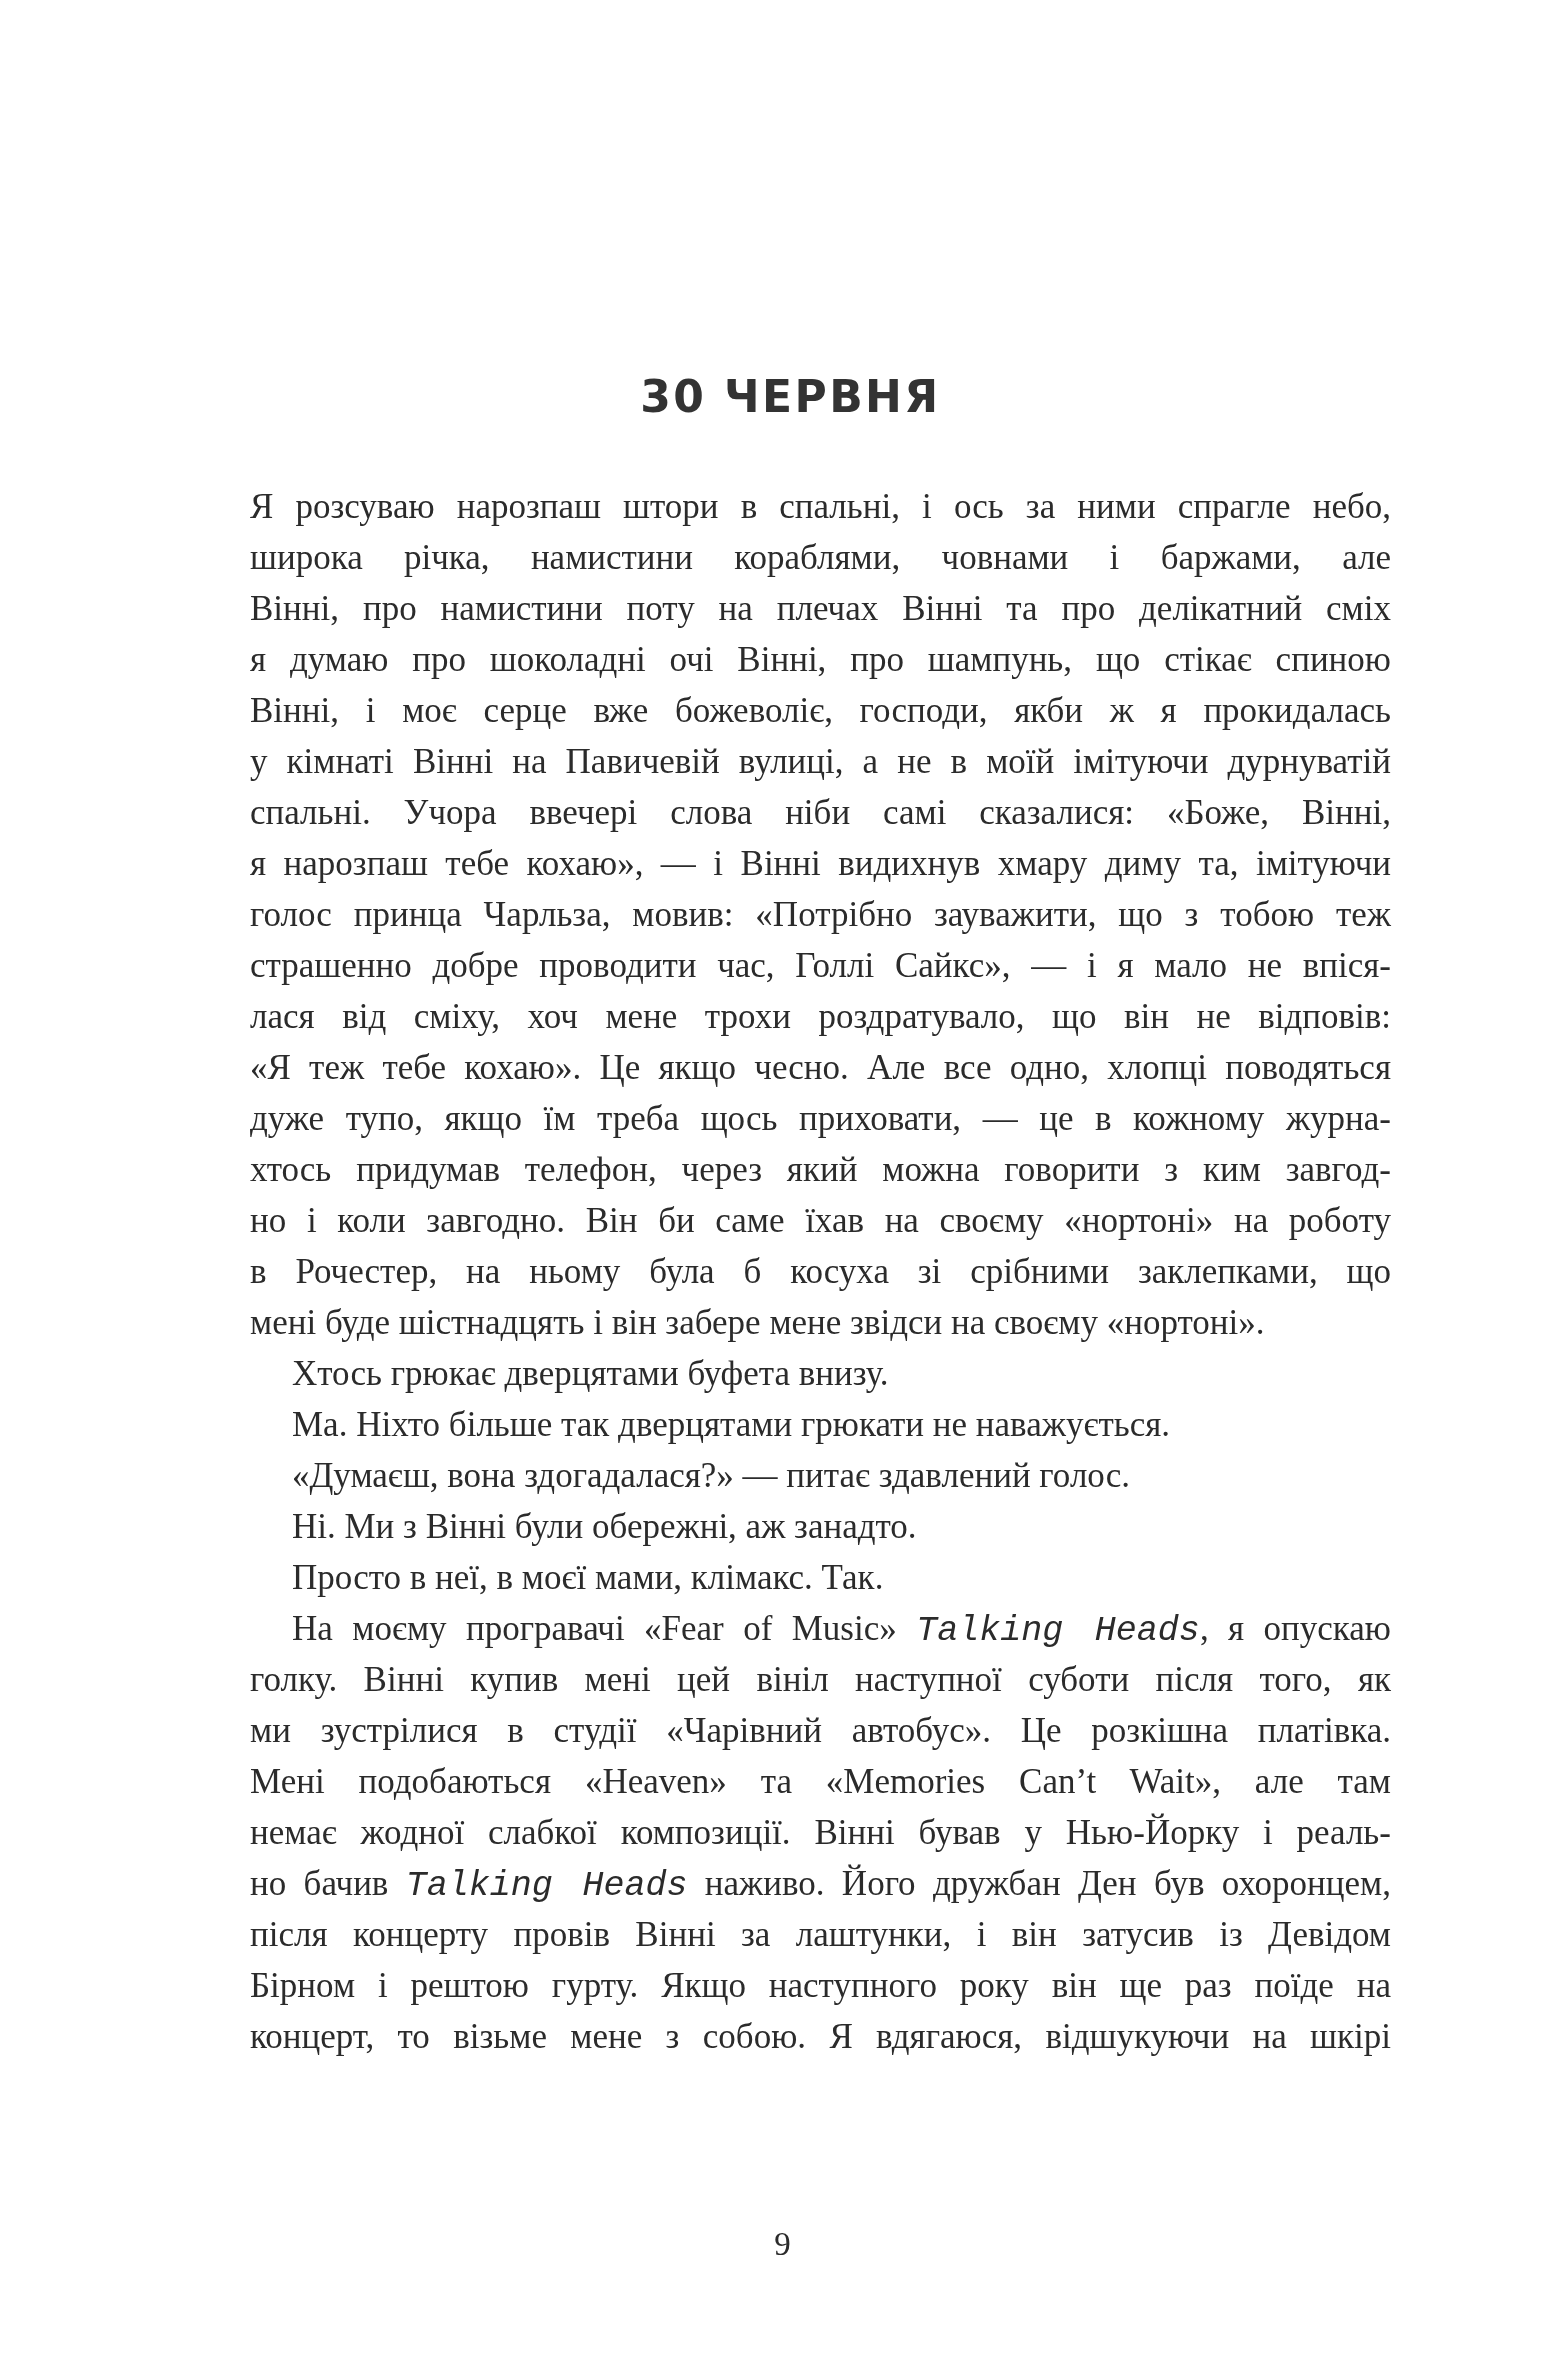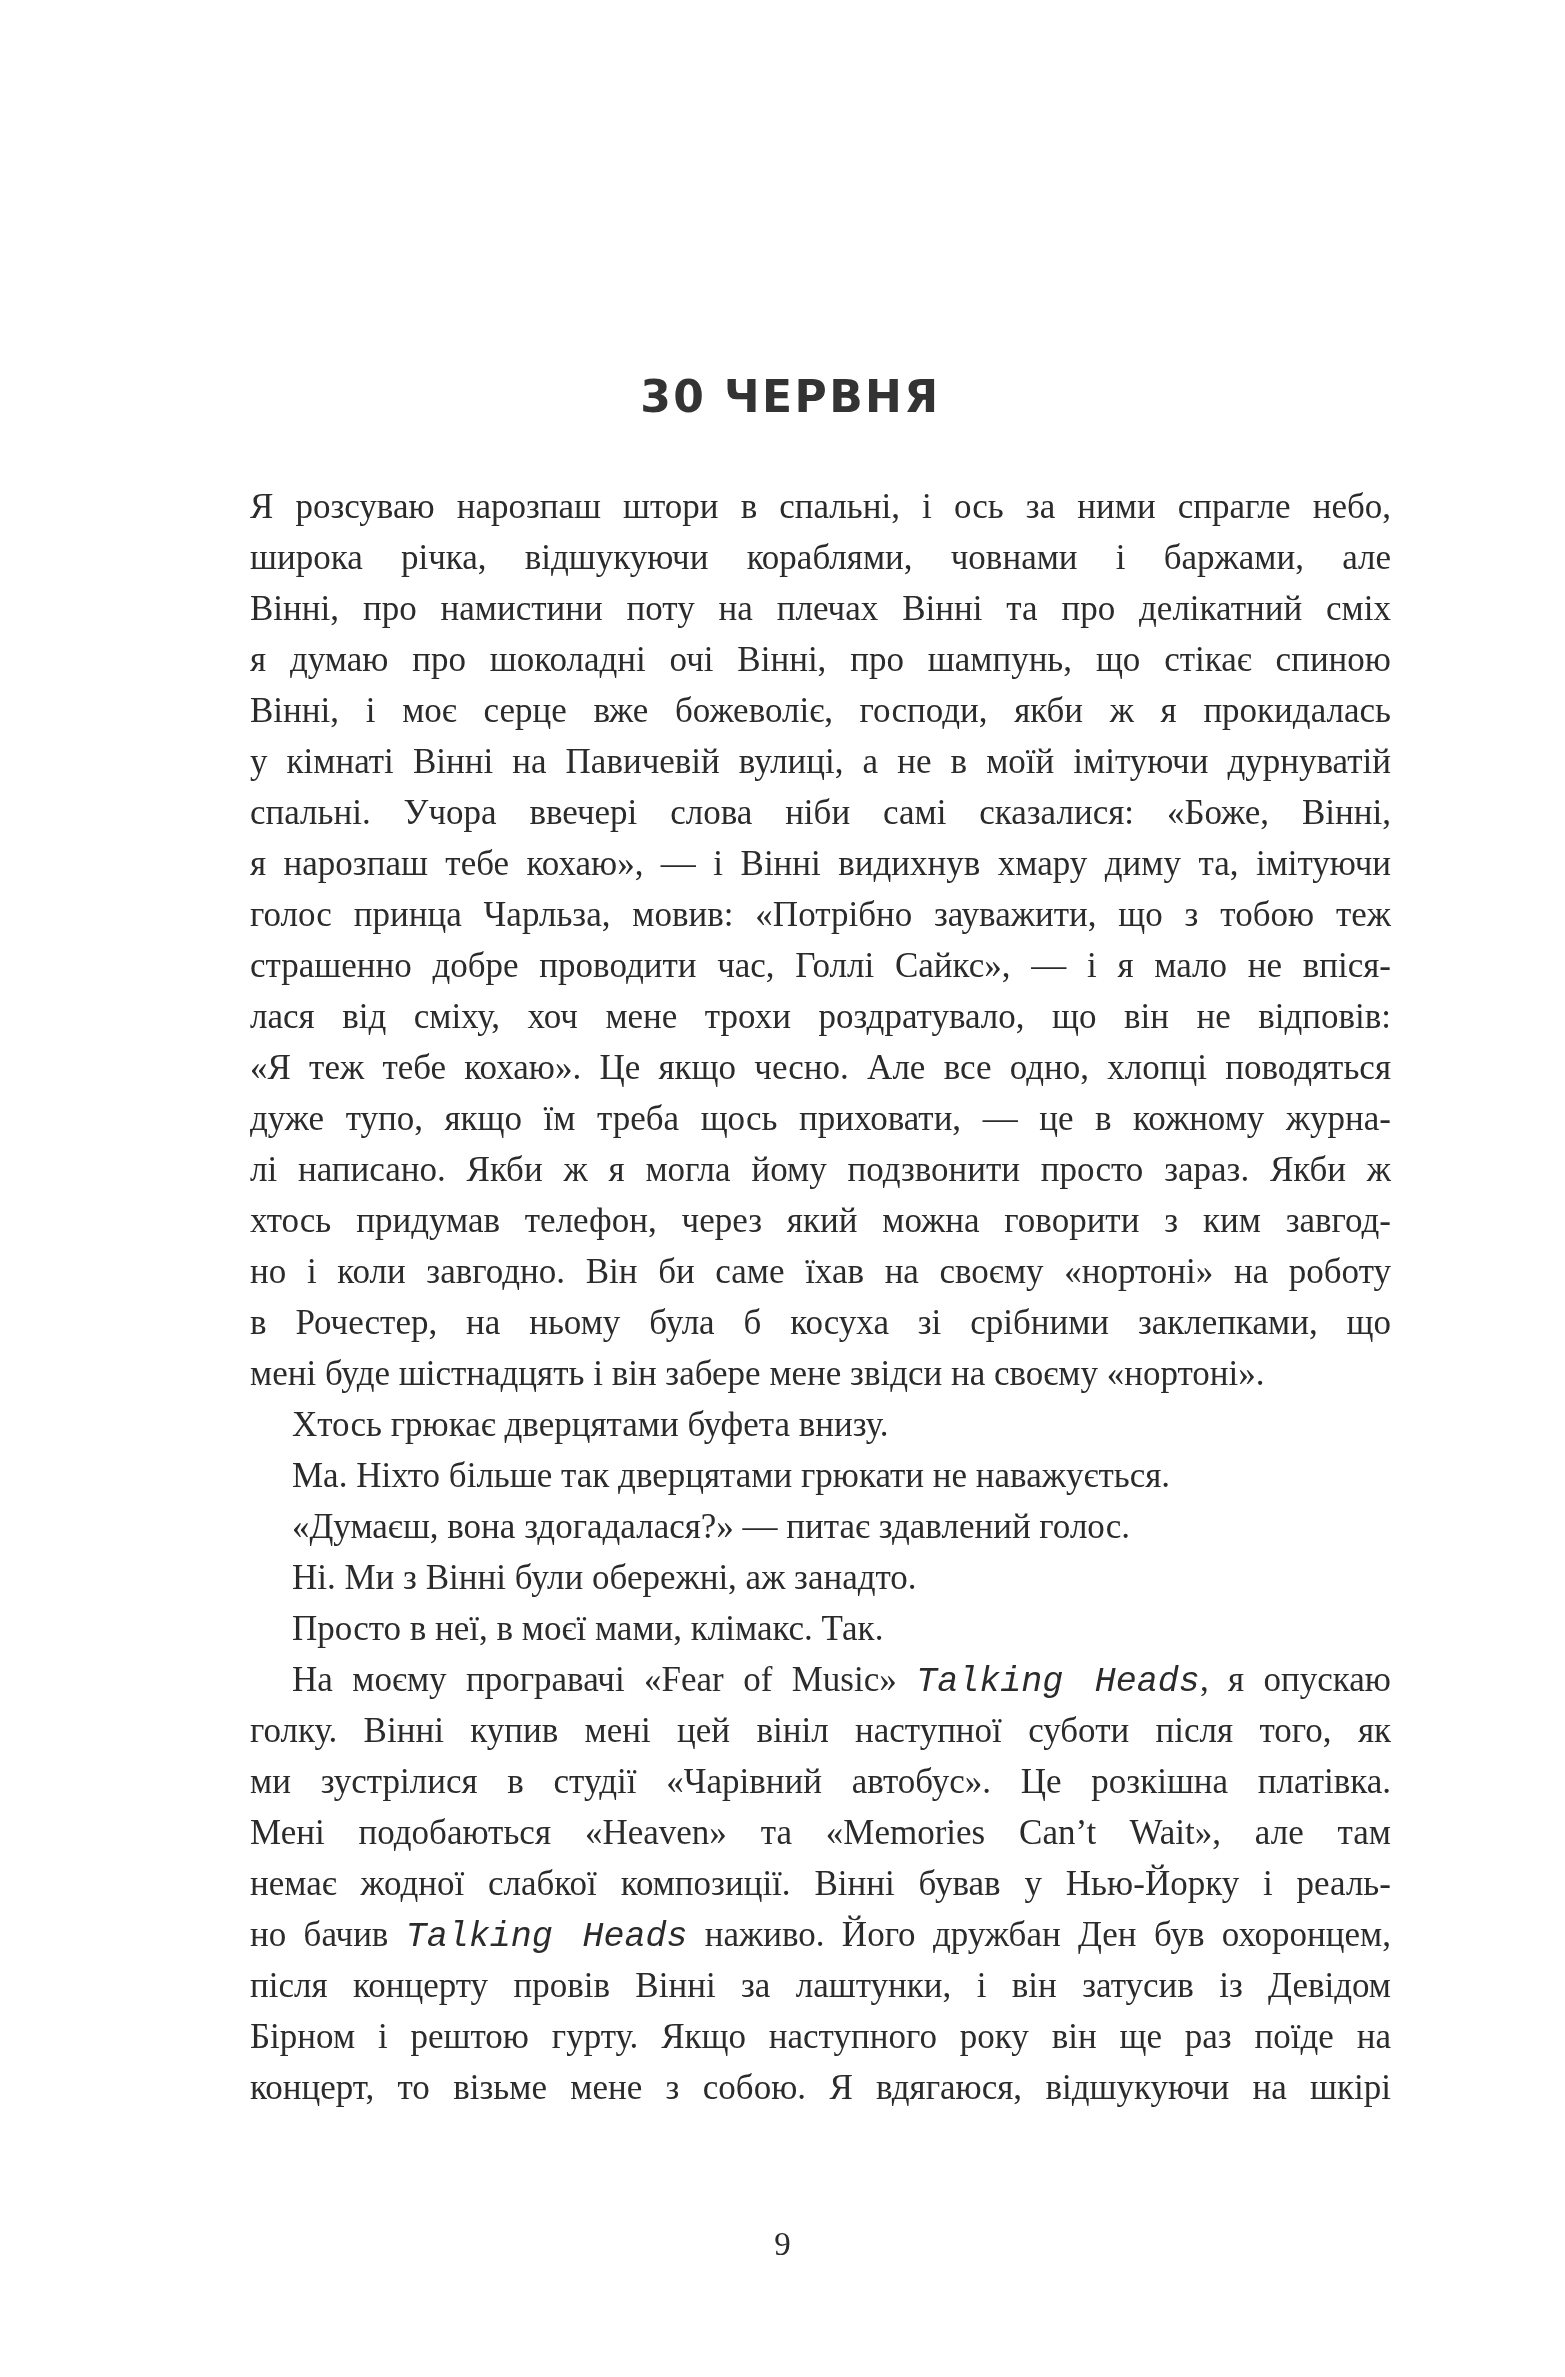--- a/index.html
+++ b/index.html
@@ -74,33 +74,32 @@
   </style>
 </head>
 <body>
 
 <div class="page">
   <h1 class="chapter-title">30 ЧЕРВНЯ</h1>
 
   <div class="body-text" id="body-text">
       <div>
         <span class="line">Я розсуваю нарозпаш штори в спальні, і ось за ними спрагле небо,</span>
-        <span class="line">широка річка, відшукуючи кораблями, човнами і баржами, але</span>
+        <span class="line">широка річка, намистини кораблями, човнами і баржами, але</span>
         <span class="line">Вінні, про намистини поту на плечах Вінні та про делікатний сміх</span>
         <span class="line">я думаю про шоколадні очі Вінні, про шампунь, що стікає спиною</span>
         <span class="line">Вінні, і моє серце вже божеволіє, господи, якби ж я прокидалась</span>
         <span class="line">у кімнаті Вінні на Павичевій вулиці, а не в моїй імітуючи дурнуватій</span>
         <span class="line">спальні. Учора ввечері слова ніби самі сказалися: «Боже, Вінні,</span>
         <span class="line">я нарозпаш тебе кохаю», — і Вінні видихнув хмару диму та, імітуючи</span>
         <span class="line">голос принца Чарльза, мовив: «Потрібно зауважити, що з тобою теж</span>
         <span class="line">страшенно добре проводити час, Голлі Сайкс», — і я мало не впіся-</span>
         <span class="line">лася від сміху, хоч мене трохи роздратувало, що він не відповів:</span>
         <span class="line">«Я теж тебе кохаю». Це якщо чесно. Але все одно, хлопці поводяться</span>
         <span class="line">дуже тупо, якщо їм треба щось приховати, — це в кожному журна-</span>
-        <span class="line">лі написано. Якби ж я могла йому подзвонити просто зараз. Якби ж</span>
         <span class="line">хтось придумав телефон, через який можна говорити з ким завгод-</span>
         <span class="line">но і коли завгодно. Він би саме їхав на своєму «нортоні» на роботу</span>
         <span class="line">в Рочестер, на ньому була б косуха зі срібними заклепками, що</span>
         <span class="line last">мені буде шістнадцять і він забере мене звідси на своєму «нортоні».</span>
       </div>
       <div>
         <span class="line indent last">Хтось грюкає дверцятами буфета внизу.</span>
       </div>
       <div>
         <span class="line indent last">Ма. Ніхто більше так дверцятами грюкати не наважується.</span>

